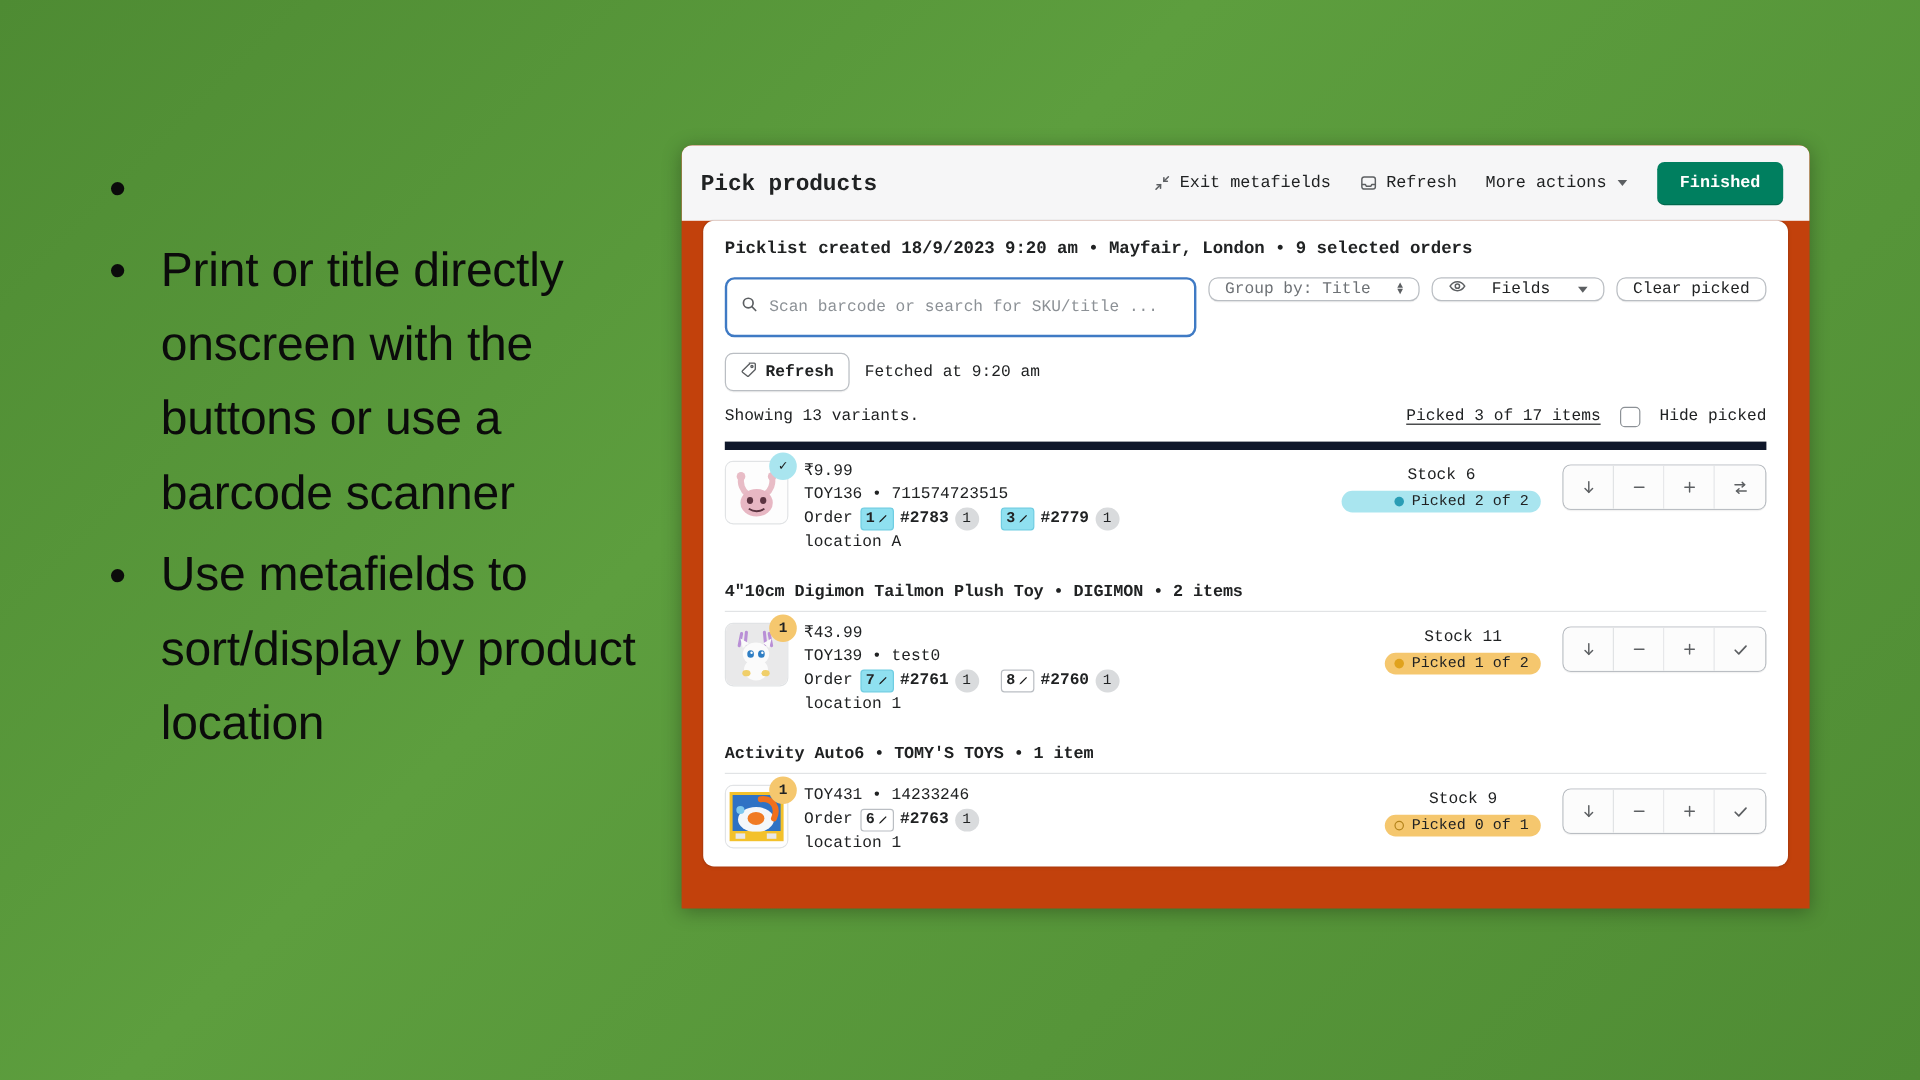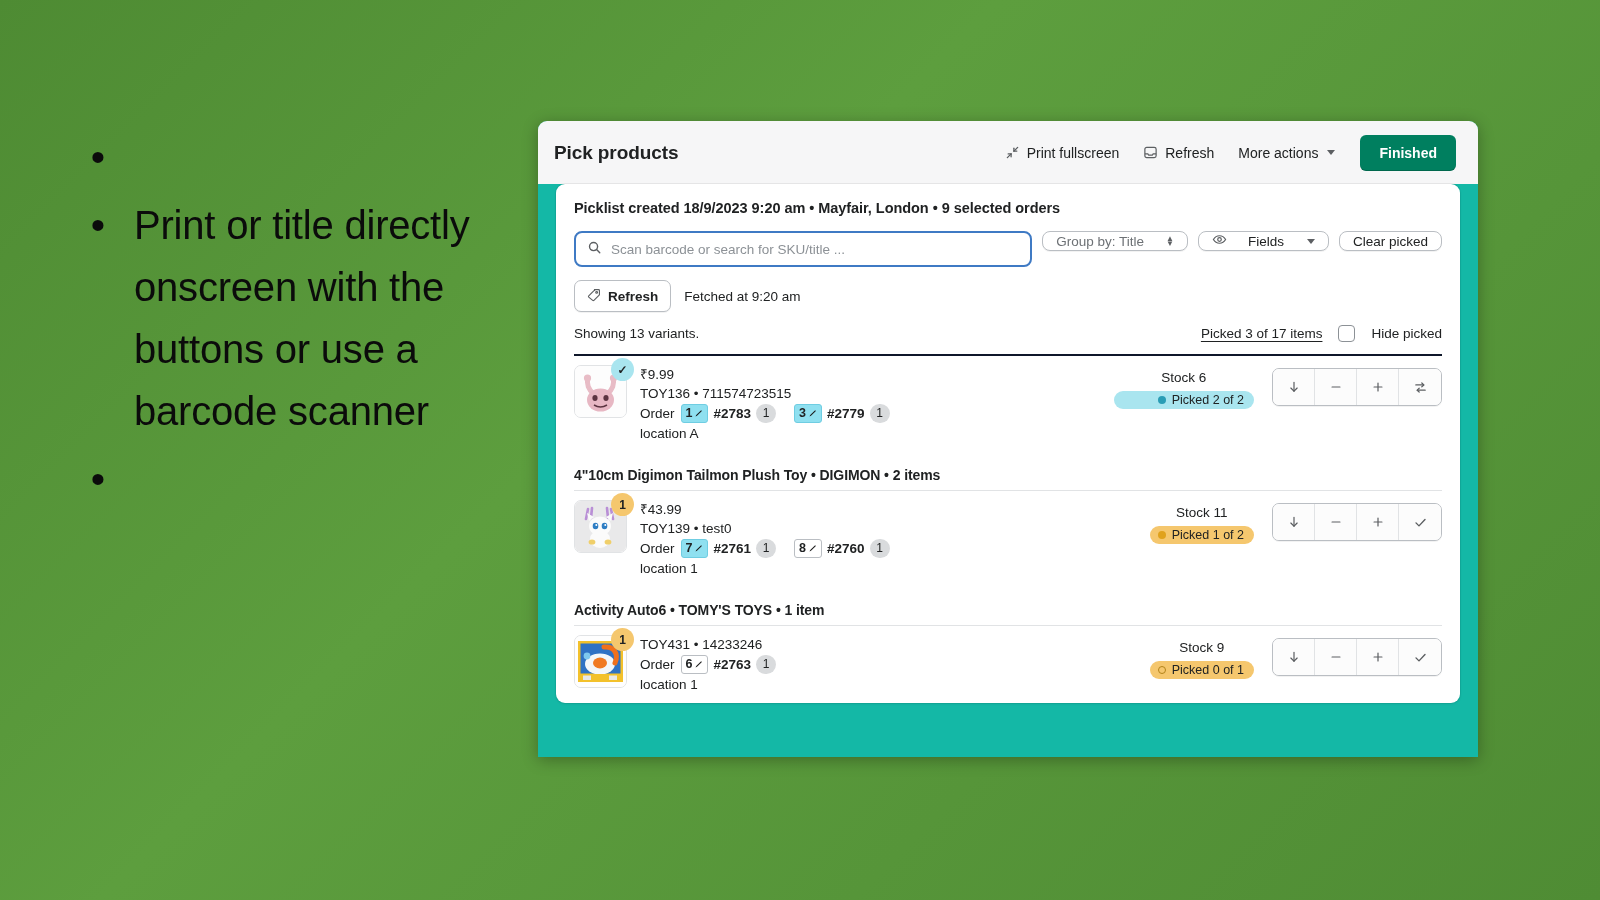--- a/index.html
+++ b/index.html
@@ -31,26 +31,27 @@
   }
   .bullet-text {
     font-size: 40px;
     line-height: 62px;
     letter-spacing: -0.2px;
   }
 
   
   .app-window {
     position: absolute;
-    left: 538px; top: 121px;
+    left: 568px; top: 121px;
     width: 940px; height: 636px;
-    background: #14b8a6;
+    background: #c2410c;
     border-radius: 9px 9px 0 0;
     box-shadow: 0 3px 16px rgba(0,0,0,.30);
     overflow: hidden;
+    font-family: Liberation Mono, monospace;
   }
 
   
   .app-header {
     height: 63px;
     display: flex;
     align-items: center;
     padding: 0 22px 0 16px;
     background: #f6f6f7;
   }
@@ -125,21 +126,21 @@
     display: flex;
     align-items: stretch;
     gap: 10px;
     margin-bottom: 13px;
   }
   .search-wrap {
     flex: 1 1 auto;
     display: flex;
     align-items: center;
     gap: 9px;
-    height: 36px;
+    height: 50px;
     padding: 0 11px;
     background: #fff;
     border: 2px solid #3f7ac4;
     border-radius: 8px;
     justify-content: center;
   }
   .search-input {
     border: none;
     outline: none;
     flex: 1;
@@ -199,21 +200,21 @@
     cursor: pointer;
     box-shadow: 0 1px 0 rgba(0,0,0,.05);
   }
   .fetched-text { font-size: 13.5px; color: #202223; }
 
   
   .showing-row {
     display: flex;
     align-items: center;
     padding-bottom: 12px;
-    border-bottom: 2px solid #0f172a;
+    border-bottom: 7px solid #0f172a;
   }
   .showing-text { font-size: 13.5px; color: #202223; }
   .showing-right {
     margin-left: auto;
     display: flex;
     align-items: center;
     gap: 16px;
   }
   .picked-link {
     font-size: 13.5px;
@@ -388,41 +389,42 @@
 <div class="bullets">
   <div class="bullet-row">
     <span class="bullet-dot">•</span>
   </div>
   <div class="bullet-row">
     <span class="bullet-dot">•</span>
     <span class="bullet-text">Print or title directly onscreen with the buttons or use a barcode scanner</span>
   </div>
   <div class="bullet-row">
     <span class="bullet-dot">•</span>
+    <span class="bullet-text">Use metafields to sort/display by product location</span>
   </div>
 </div>
 
 <div class="app-window">
 
   <div class="app-header">
     <div class="app-title">Pick products</div>
     <div class="header-actions">
 
       <button class="hdr-btn">
         <span>
           <svg width="15" height="15" viewBox="0 0 16 16" fill="none" stroke="#5c5f62" stroke-width="1.4" stroke-linecap="round">
             <path d="M2.5 13.5 L6.5 9.5"></path>
               <path d="M6.5 9.5 L6.5 12.6"></path>
               <path d="M6.5 9.5 L3.4 9.5"></path>
             <path d="M13.5 2.5 L9.5 6.5"></path>
               <path d="M9.5 6.5 L9.5 3.4"></path>
               <path d="M9.5 6.5 L12.6 6.5"></path>
           </svg>
         </span>
-        <span>Print fullscreen</span>
+        <span>Exit metafields</span>
       </button>
 
       <button class="hdr-btn">
         <span>
           <svg width="15" height="15" viewBox="0 0 16 16" fill="none" stroke="#5c5f62" stroke-width="1.3">
             <rect x="2" y="2.6" width="12" height="10.8" rx="2"></rect>
             <path d="M2 9.4h3.2l.9 1.5h3.8l.9-1.5H14" stroke-linejoin="round"></path>
           </svg>
         </span>
         <span>Refresh</span>

